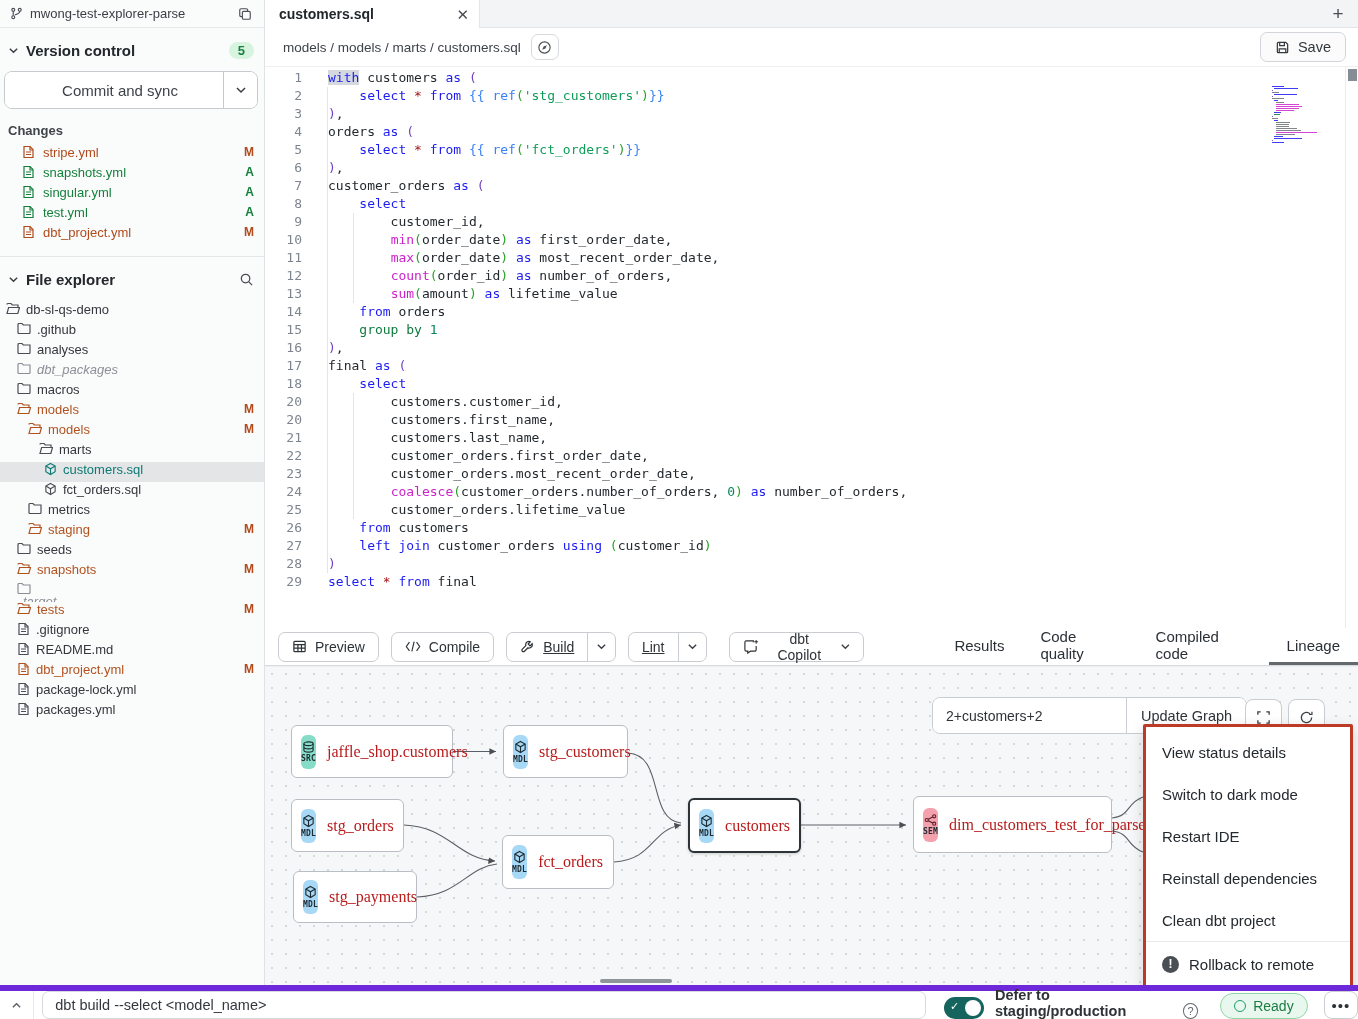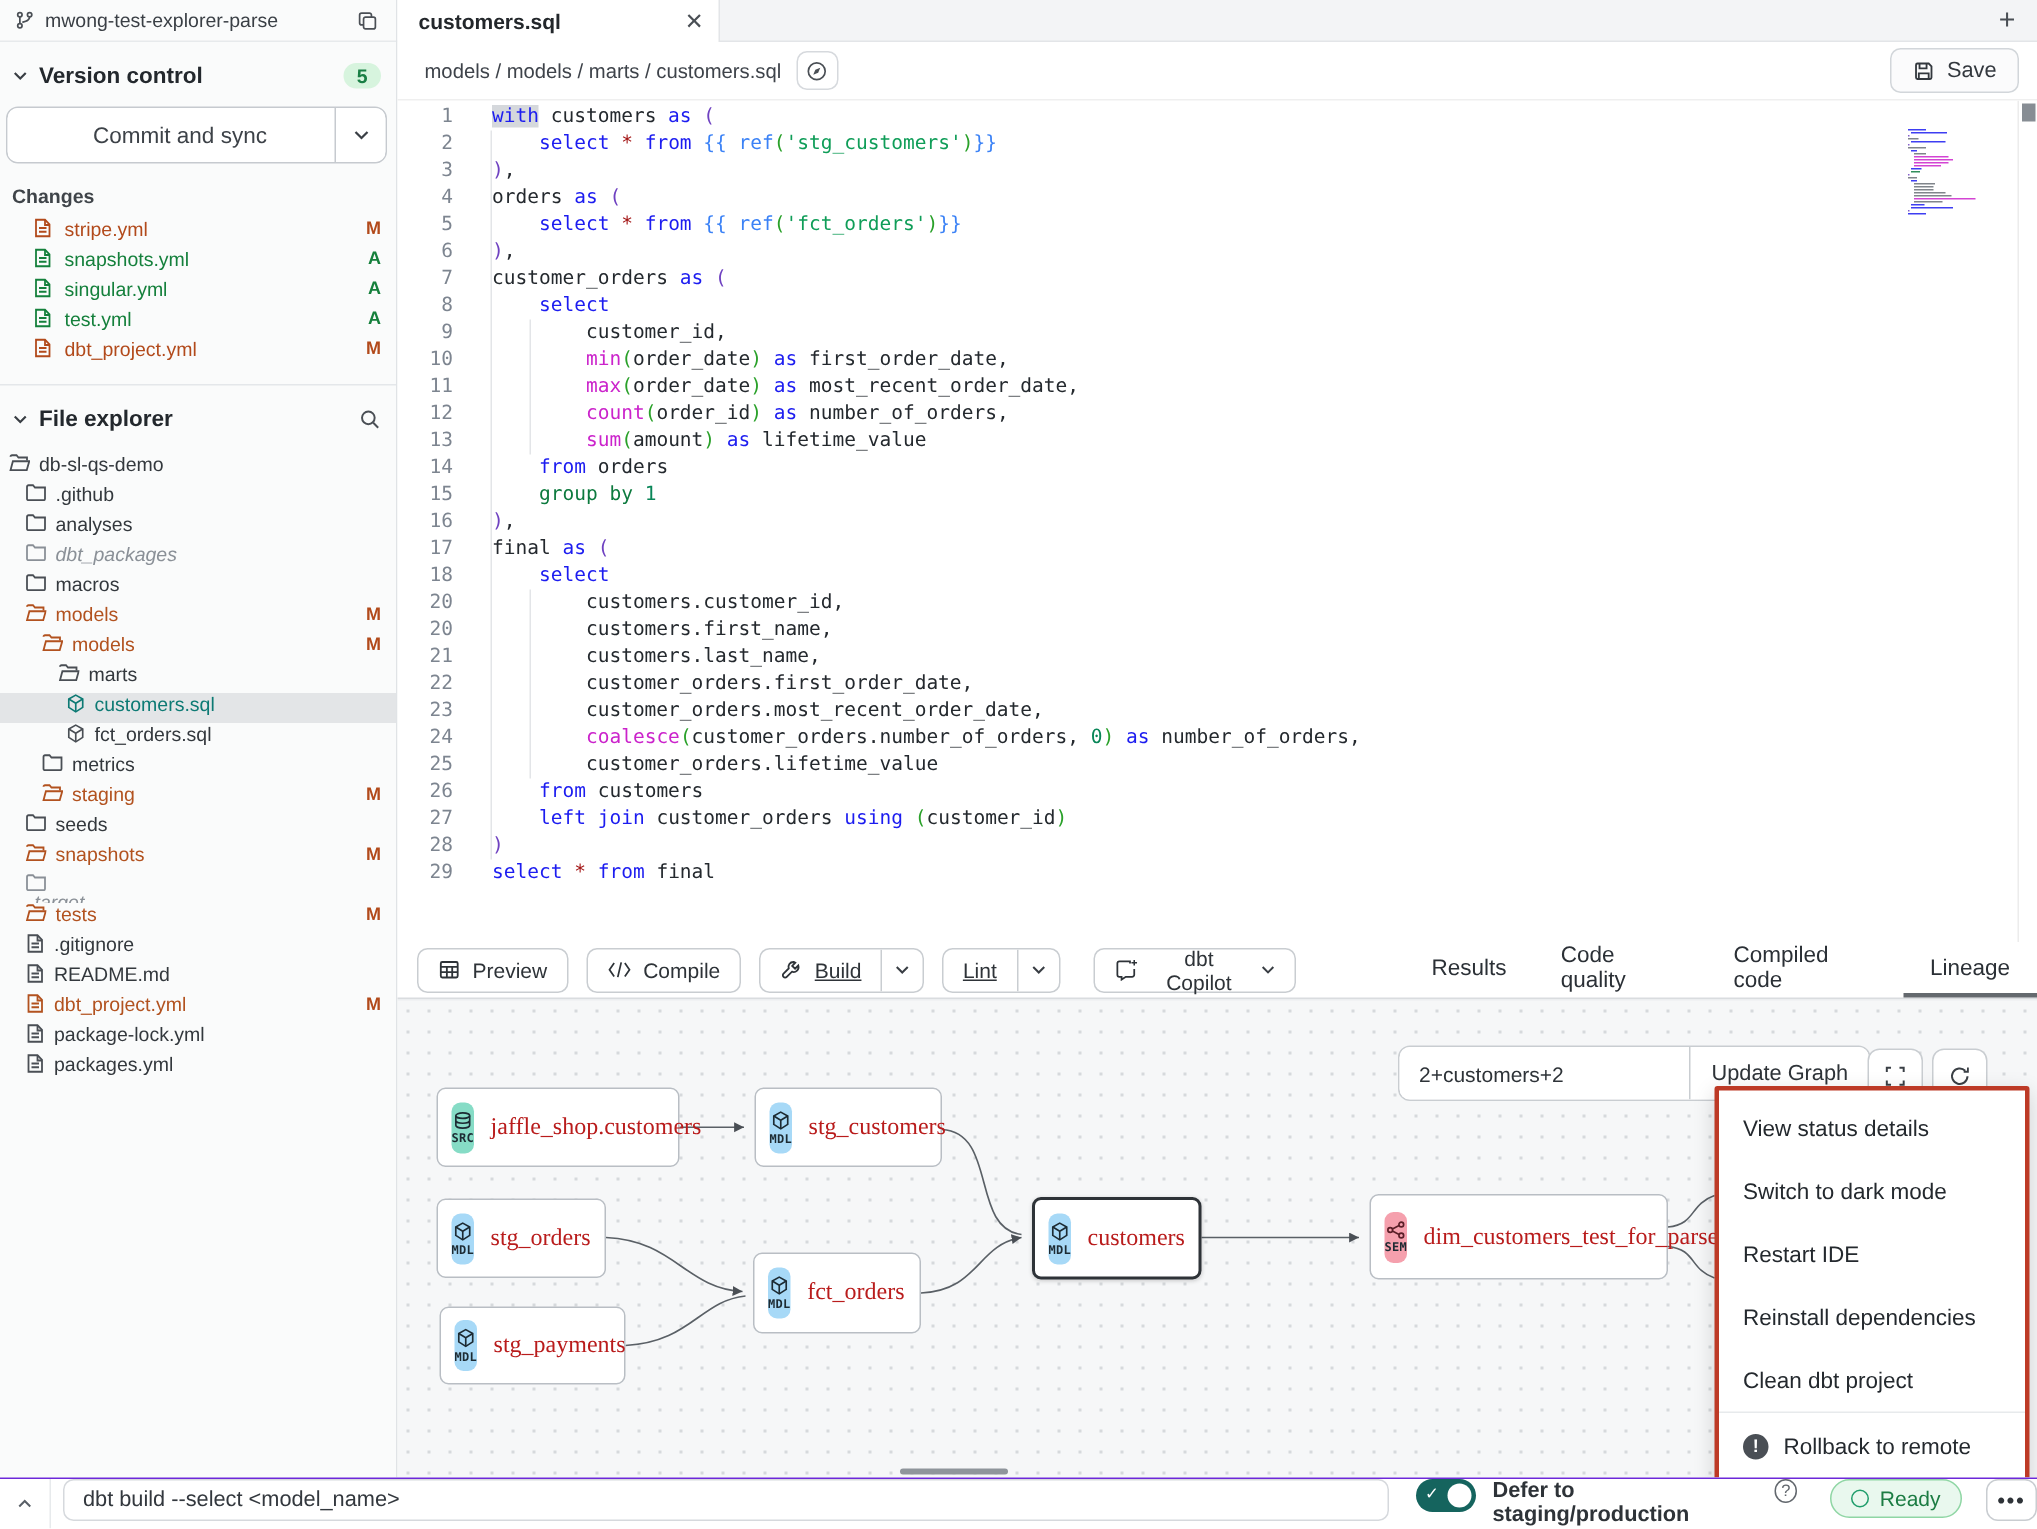--- a/index.html
+++ b/index.html
@@ -83,21 +83,21 @@
   .lg-icbtn { position:absolute; top:32px; width:37px; height:36px; border:1px solid #c9cdd1; border-radius:8px; background:#fff; display:flex; align-items:center; justify-content:center; cursor:pointer; }
   .lg-hscroll { position:absolute; left:335px; bottom:2px; width:72px; height:4px; background:#8f959b; border-radius:2px; }
 
   
   .ctx-menu { position:absolute; left:878px; top:57px; width:210px; background:#fff; border:3px solid #bd3a26; border-radius:2px; box-shadow:0 4px 14px rgba(0,0,0,.15); padding:4px 0; }
   .ctx-item { height:42px; display:flex; align-items:center; padding-left:16px; font-size:15px; color:#24292e; cursor:pointer; gap:10px; }
   .ctx-div { border-top:1px solid #e7eaec; margin:0; }
   .warn-dot { width:17px; height:17px; border-radius:50%; background:#4a4f55; color:#fff; font-size:12px; font-weight:700; display:flex; align-items:center; justify-content:center; }
 
   
-  .statusbar { position:absolute; left:0; bottom:0; width:1358px; height:34px; background:#fff; border-top:1px solid #6d28d9; display:flex; align-items:flex-start; }
+  .statusbar { position:absolute; left:0; bottom:0; width:1358px; height:34px; background:#fff; border-top:6px solid #6d28d9; display:flex; align-items:flex-end; }
   .sb-collapse { width:36px; height:100%; border:none; border-right:1px solid #e7eaec; background:#fff; color:#5a6068; cursor:pointer; display:flex; align-items:center; justify-content:center; }
   .sb-cmd { width:928px; height:28px; margin-left:8px; border:1px solid #d6d9dd; border-radius:7px; display:flex; align-items:center; padding-left:12px; font-size:14.5px; color:#33383e; background:#fff; }
   .toggle { width:40px; height:22px; border-radius:11px; background:#15645e; position:relative; margin-left:18px; cursor:pointer; flex:none; }
   .toggle .knob { position:absolute; right:3px; top:3px; width:16px; height:16px; border-radius:50%; background:#fff; }
   .toggle .chk { position:absolute; left:6px; top:3px; color:#fff; font-size:11px; }
   .sb-defer { font-size:14.5px; font-weight:700; color:#2e3338; margin-left:11px; }
   .help-c { width:16px; height:16px; border-radius:50%; border:1px solid #62676d; color:#62676d; font-size:11px; display:inline-flex; align-items:center; justify-content:center; margin-left:7px; cursor:pointer; }
   .ready-pill { margin-left:22px; height:26px; border:1px solid #8fd6a4; background:#e9f8ee; border-radius:13px; display:flex; align-items:center; gap:7px; padding:0 13px; font-size:14px; color:#1c7c43; cursor:pointer; }
   .ring { width:12px; height:12px; border-radius:50%; border:1.6px solid #1f9d6b; }
   .dots-btn { margin-left:16px; width:36px; height:28px; border:1px solid #c9cdd1; border-radius:8px; background:#fff; font-size:15px; color:#2e3338; letter-spacing:1px; cursor:pointer; display:flex; align-items:center; justify-content:center; }

